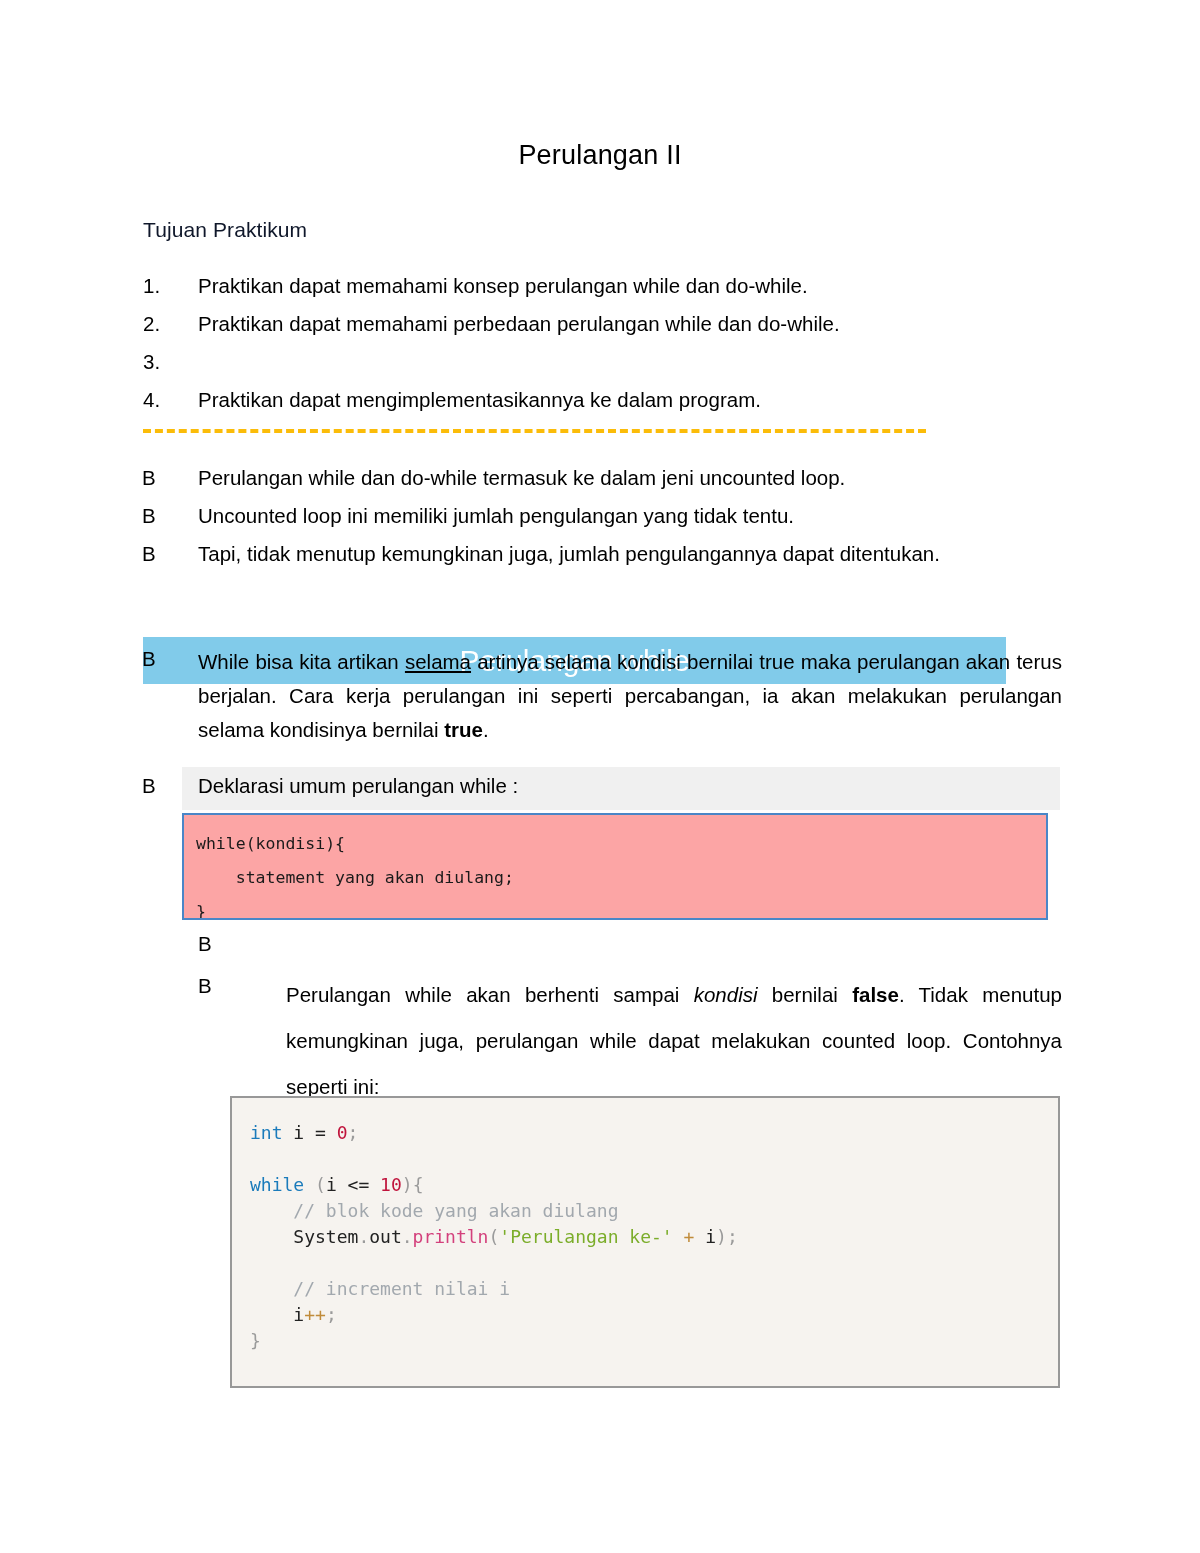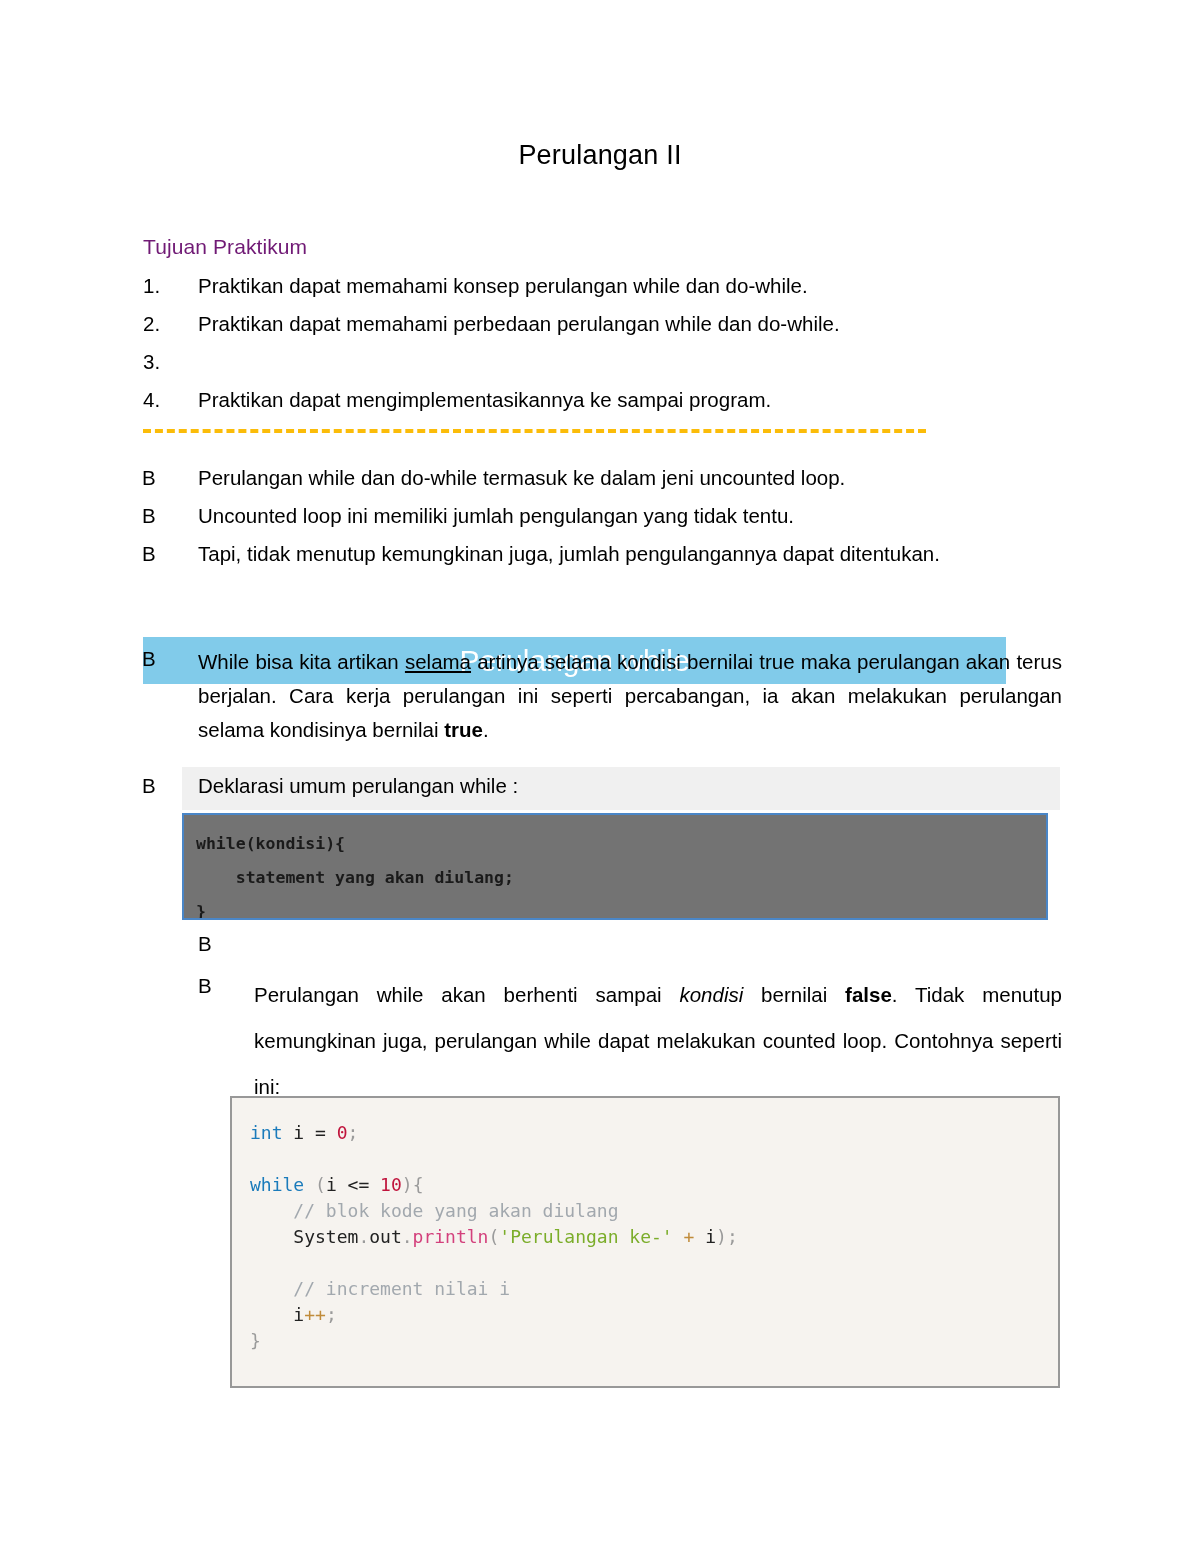--- a/index.html
+++ b/index.html
@@ -30,24 +30,24 @@
     font-size: 27px;
     line-height: 34px;
     letter-spacing: 0.2px;
     color: #000;
   }
 
   
   .section-heading {
     position: absolute;
     left: 143px;
-    top: 234px;
+    top: 217px;
     font-size: 21px;
     line-height: 26px;
-    color: #701a75;
+    color: #0f172a;
     letter-spacing: 0.1px;
   }
 
   
   .numbered-list {
     position: absolute;
     left: 143px;
     top: 272px;
     width: 920px;
   }
@@ -203,20 +203,21 @@
   .blist-2 .lvl2-simple .b-text {
     font-size: 20.5px;
     line-height: 30px;
   }
   .blist-2 .lvl2-para {
     display: flex;
     align-items: flex-start;
   }
   .blist-2 .lvl2-para .para-body {
     line-height: 46px;
+    margin-left: 32px;
   }
 
   
   .code-java {
     position: absolute;
     left: 230px;
     top: 1096px;
     width: 830px;
     height: 292px;
     background: #f6f3ef;
@@ -256,21 +257,21 @@
     </div>
     <div class="num-item">
       <span class="num-marker">2.</span>
       <span class="num-text">Praktikan dapat memahami perbedaan perulangan while dan do-while.</span>
     </div>
     <div class="num-item">
       <span class="num-marker">3.</span>
     </div>
     <div class="num-item">
       <span class="num-marker">4.</span>
-      <span class="num-text">Praktikan dapat mengimplementasikannya ke sampai program.</span>
+      <span class="num-text">Praktikan dapat mengimplementasikannya ke dalam program.</span>
     </div>
   </div>
 
   <div class="divider"></div>
 
   <div class="blist-1">
     <div class="bitem">
       <span class="b-marker">B</span>
       <span class="b-text">Perulangan while dan do-while termasuk ke dalam jeni uncounted loop.</span>
     </div>
@@ -296,21 +297,21 @@
         </div>
     </div>
   </div>
 
   <div class="gray-strip"></div>
   <div class="deklarasi-row">
     <span class="b-marker">B</span>
     <span class="b-text">Deklarasi umum perulangan while :</span>
   </div>
 
-  <div class="code-blue" style="background: #737373; border-color: rgb(74, 134, 199); font-weight: bold;">while(kondisi){
+  <div class="code-blue" style="background: #fca5a5; border-color: rgb(74, 134, 199);">while(kondisi){
     statement yang akan diulang;
 }</div>
 
   <div class="blist-2">
     <div class="lvl2-simple">
       <span class="b-marker">B</span>
     </div>
     <div class="lvl2-para">
       <span class="b-marker">B</span>
       <div class="para-body">

